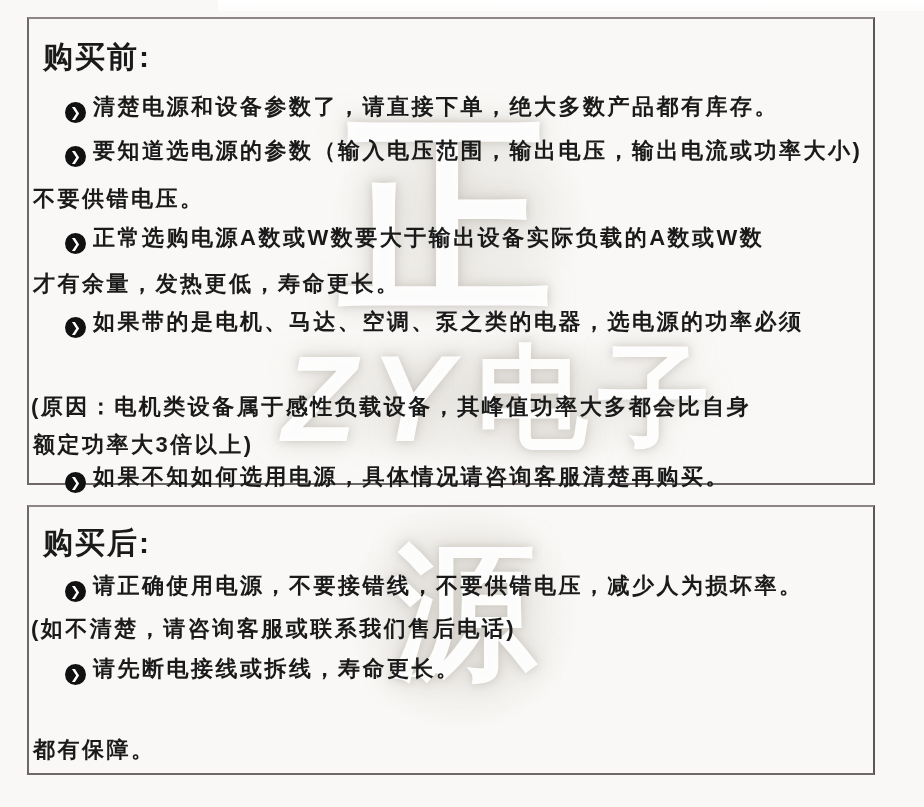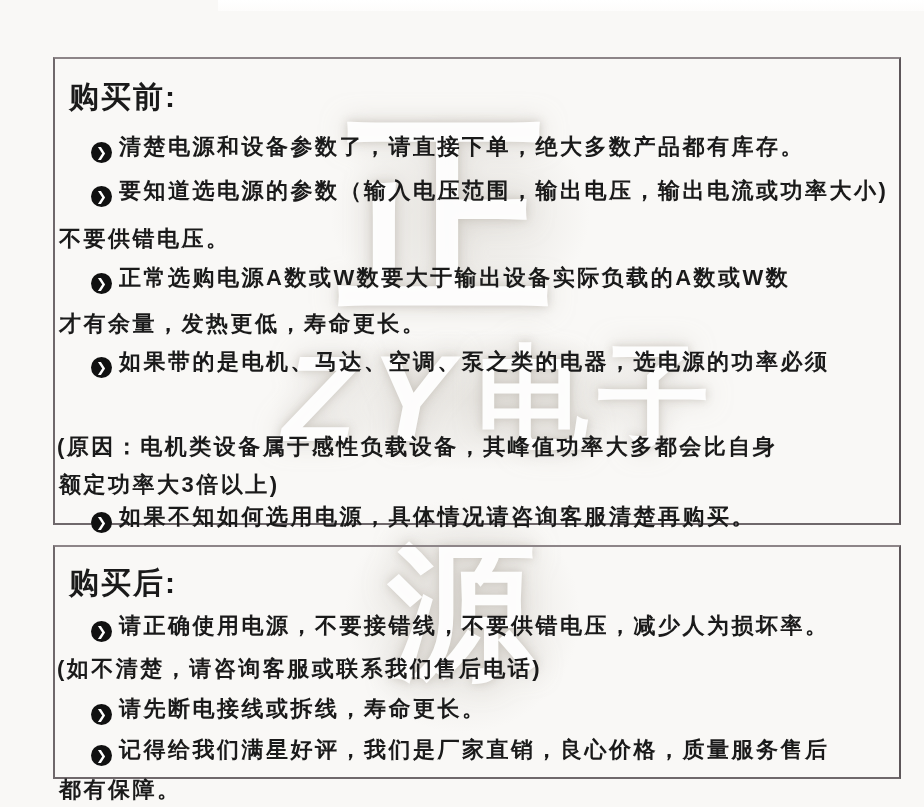--- a/index.html
+++ b/index.html
@@ -26,26 +26,26 @@
   }
   .wm-zheng{left:338px;top:108px;font-size:215px;}
   .wm-zy{left:282px;top:338px;font-size:122px;letter-spacing:14px;font-style:italic;}
   .wm-dianzi{left:476px;top:342px;font-size:112px;letter-spacing:10px;}
   .wm-yuan{left:388px;top:538px;font-size:148px;}
   .blob-zheng{left:330px;top:110px;width:260px;height:210px;}
   .blob-zy{left:270px;top:330px;width:420px;height:140px;border-radius:20px;}
   .blob-yuan{left:345px;top:498px;width:235px;height:235px;}
   
   .panel{
-    position:absolute;left:53px;width:848px;
+    position:absolute;left:27px;width:848px;
     border:2px solid #6f686b;border-top-color:#8d8588;border-right-color:#5d5659;
-    background:transparent;z-index:2;box-sizing:border-box;margin-top:40px;
+    background:transparent;z-index:2;box-sizing:border-box;
   }
   .panel-1{top:17px;height:468px;}
-  .panel-2{top:505px;height:234px;}
+  .panel-2{top:505px;height:270px;}
   .section-title{
     position:absolute;left:14px;font-size:30px;font-weight:bold;letter-spacing:2px;
     white-space:nowrap;
   }
   .line{
     position:absolute;font-size:22px;font-weight:bold;letter-spacing:2.5px;
     line-height:27px;height:27px;white-space:nowrap;
   }
   .line.indent{left:36px;}
   .line.flush{left:4px;}
@@ -108,19 +108,16 @@
 
   <div class="line indent" style="top:65px">
     <span class="bullet">❯</span><span>请正确使用电源，不要接错线，不要供错电压，减少人为损坏率。</span>
   </div>
   <div class="line" style="top:108px;left:2px">
     <span>(如不清楚，请咨询客服或联系我们售后电话)</span>
   </div>
   <div class="line indent" style="top:148px">
     <span class="bullet">❯</span><span>请先断电接线或拆线，寿命更长。</span>
   </div>
-  <div class="line indent" style="top:189px">
-    <span class="bullet">❯</span><span>记得给我们满星好评，我们是厂家直销，良心价格，质量服务售后</span>
-  </div>
   <div class="line flush" style="top:229px">
     <span>都有保障。</span>
   </div>
 </div>
 
 </body></html>

